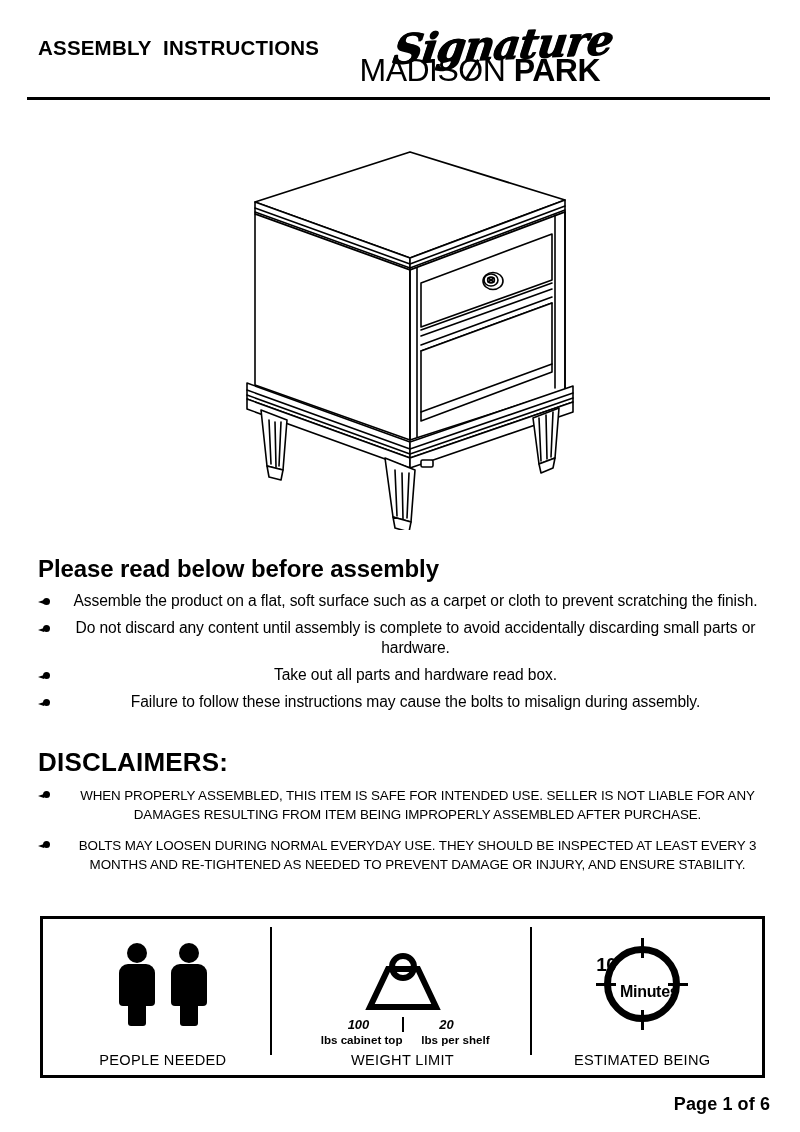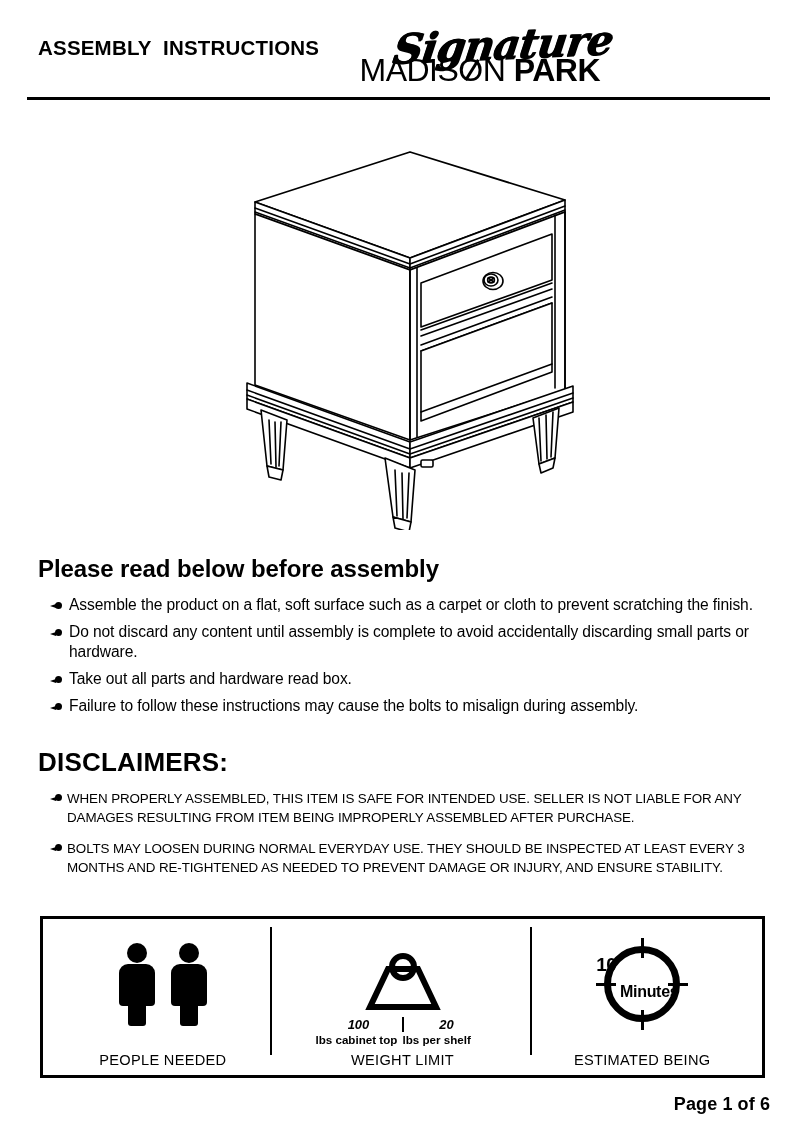--- a/index.html
+++ b/index.html
@@ -114,22 +114,23 @@
     letter-spacing: -0.1px;
   }
   #disclaimer-heading {
     font-size: 26px;
     font-weight: bold;
     letter-spacing: 0.2px;
   }
 
   ul.bullets {
     list-style: none;
-    margin: 12px;
+    margin: 0;
     padding: 0;
+    text-align: center;
   }
   ul.bullets li {
     position: relative;
     padding-left: 19px;
     margin-bottom: 6px;
   }
   ul.bullets li .bullet-mark {
     position: absolute;
     left: 0; top: 0.46em;
     width: 12px; height: 7px;
@@ -265,21 +266,21 @@
     background: #000;
   }
   .weight-units {
     display: flex;
     font-size: 11.6px;
     font-weight: bold;
     margin-top: 1px;
   }
   .weight-units .wu {
     width: 87px;
-    text-align: left;
+    text-align: right;
   }
   #weight-caption { margin-top: 6px; }
 
   
   #time-graphic { flex-direction: column; justify-content: center; }
   .clock {
     position: relative;
     width: 92px; height: 92px;
   }
   .clock .ring {

